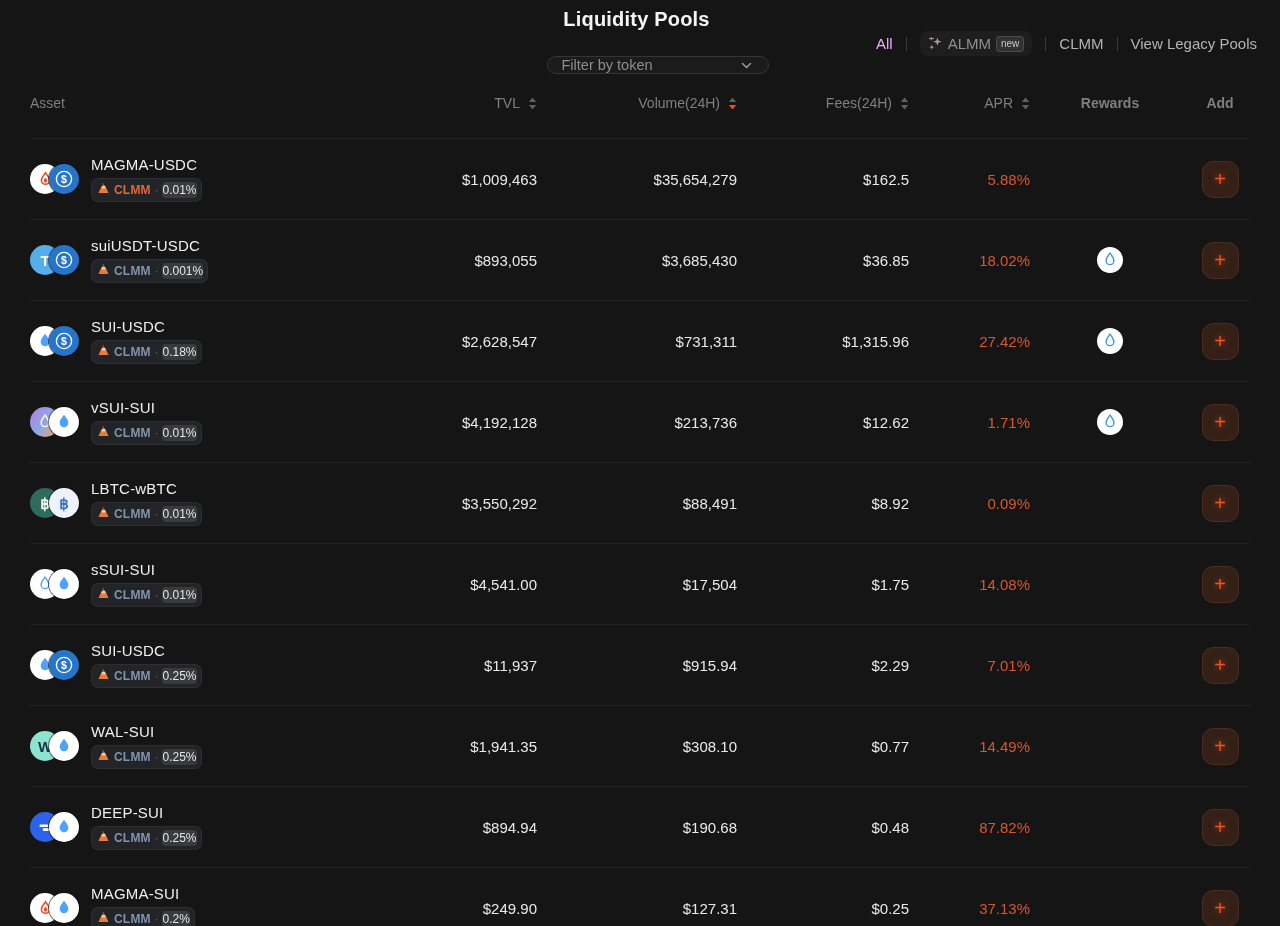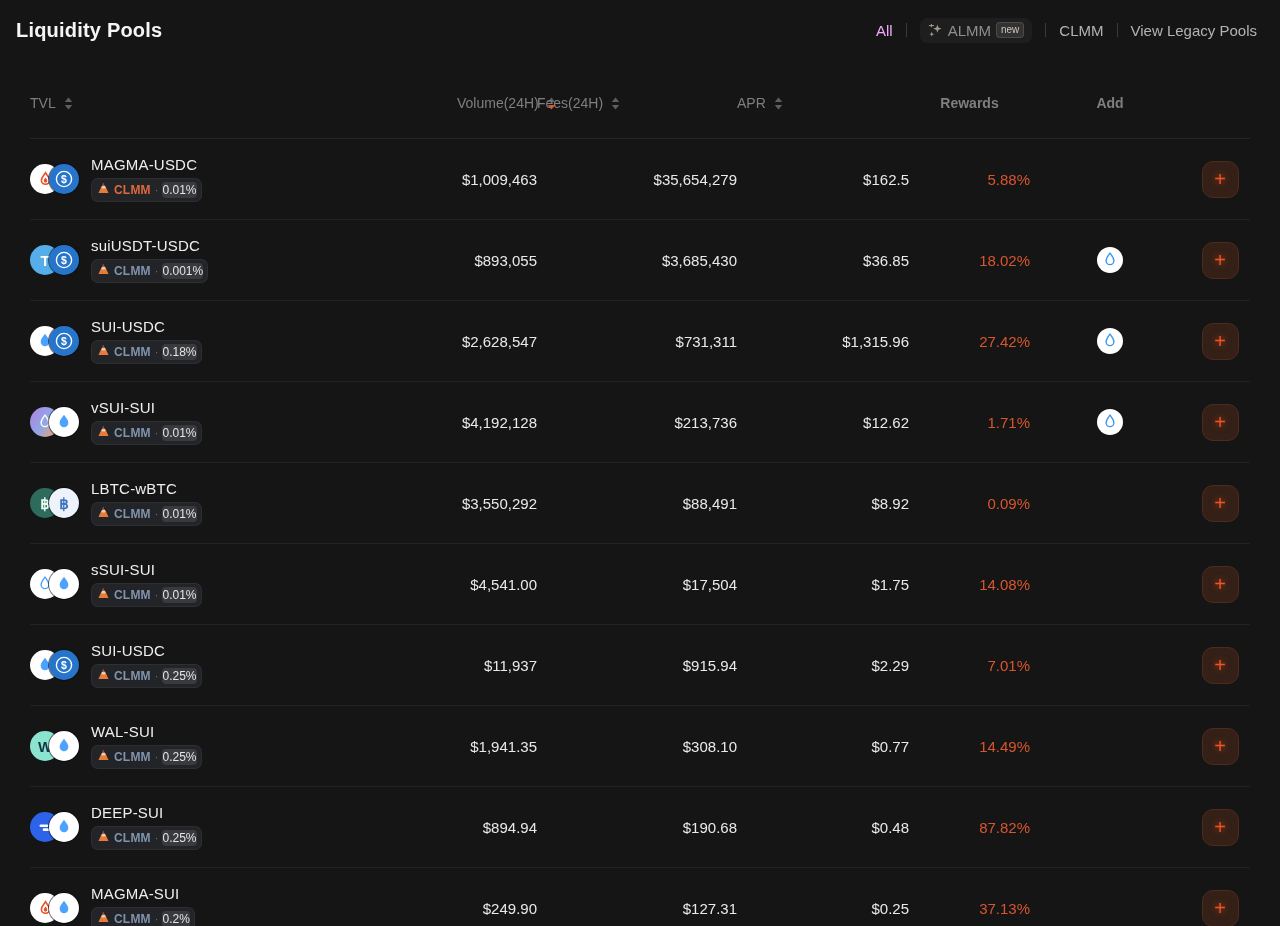--- a/index.html
+++ b/index.html
@@ -1,35 +1,35 @@
 <!DOCTYPE html>
 <html><head>
 <meta charset="utf-8">
 <style>
   html,body{margin:0;padding:0;width:1280px;height:926px;overflow:hidden;
     background:#151515;font-family:"Liberation Sans",sans-serif;-webkit-font-smoothing:antialiased;}
-  .topbar{display:flex;align-items:center;height:44px;margin-top:8px;padding:0 23px 0 16px;}
+  .topbar{display:flex;align-items:center;height:44px;margin-top:8px;padding:0 23px 0 16px;flex-direction:column;}
   .page-title{font-size:20px;font-weight:700;color:#f5f5f5;letter-spacing:.2px;}
   .tabs{margin-left:auto;display:flex;align-items:center;gap:13px;}
   .tab{display:flex;align-items:center;gap:5px;font-size:15px;color:#b3b3b3;cursor:pointer;}
   .tab.active{color:#f0abfc;font-weight:500;}
   .tab.pill{background:#1e1e1e;border-radius:7px;padding:4px 8px;color:#8f8f8f;}
   .tab-sep{width:1px;height:14px;background:#3a3a3a;}
   .new-badge{font-size:10px;color:#cfc5ba;background:rgba(255,255,255,.09);
     border:1px solid rgba(255,255,255,.12);border-radius:4px;padding:0 4px;line-height:14px;}
   .filter{margin-left:42px;width:222px;height:40px;box-sizing:border-box;border:1px solid #353535;
     background:#1b1b1b;border-radius:10px;display:flex;align-items:center;padding:0 14px;cursor:pointer;}
   .filter-label{font-size:14.5px;color:#8e8e8e;}
   .filter .chev{margin-left:auto;display:flex;}
   .table{padding:0 30px;}
   .thead{display:grid;grid-template-columns:1fr 80px 200px 172px 121px 160px 60px;
     height:70px;align-items:center;padding-top:16px;box-sizing:content-box;
     border-bottom:1px solid rgba(255,255,255,.07);}
   .th{display:flex;align-items:center;gap:4px;font-size:14px;color:#7f7f7f;}
-  .th.right{gap:8px;}
+  .th.right{justify-content:flex-end;gap:8px;}
   .th.center{justify-content:center;font-weight:bold;}
   .th.sortable{cursor:pointer;}
   .row{display:grid;grid-template-columns:1fr 80px 200px 172px 121px 160px 60px;
     height:80px;align-items:center;border-bottom:1px solid rgba(255,255,255,.06);cursor:pointer;}
   .cell.num{font-size:15px;color:#e9e9e9;text-align:right;}
   .cell.apr{color:#d9552e;}
   .asset-cell{display:flex;align-items:center;gap:12px;}
   .coins{display:flex;align-items:center;}
   .coin{width:30px;height:30px;border-radius:50%;display:flex;align-items:center;justify-content:center;
     flex:0 0 30px;font-weight:bold;}
@@ -76,24 +76,35 @@
       </div>
       <span class="tab-sep"></span>
       <div class="tab">
         <span>CLMM</span>
       </div>
       <span class="tab-sep"></span>
       <div class="tab">
         <span>View Legacy Pools</span>
       </div>
     </div>
+  <div class="filter">
+    <span class="filter-label">Filter by token</span>
+    <span class="chev">
+        <svg width="15" height="15" viewBox="0 0 15 15">
+          <path d="M3.5 5.5l4 4 4-4" stroke="#9a9a9a" stroke-width="1.5" fill="none" stroke-linecap="round" stroke-linejoin="round"></path>
+        </svg>
+      </span>
+  </div>
 </div>
 
 <div class="table">
   <div class="thead">
+      <div class="th">
+        <span>Asset</span>
+      </div>
       <div class="th right sortable">
         <span>TVL</span>
         <span style="display: flex;">
           <svg width="9" height="13" viewBox="0 0 9 13">
             <path d="M4.5 .5 8.2 5H.8Z" fill="#5f5f5f"></path>
             <path d="M4.5 12.5.8 8h7.4Z" fill="#5f5f5f"></path>
           </svg>
         </span>
       </div>
       <div class="th right sortable">

